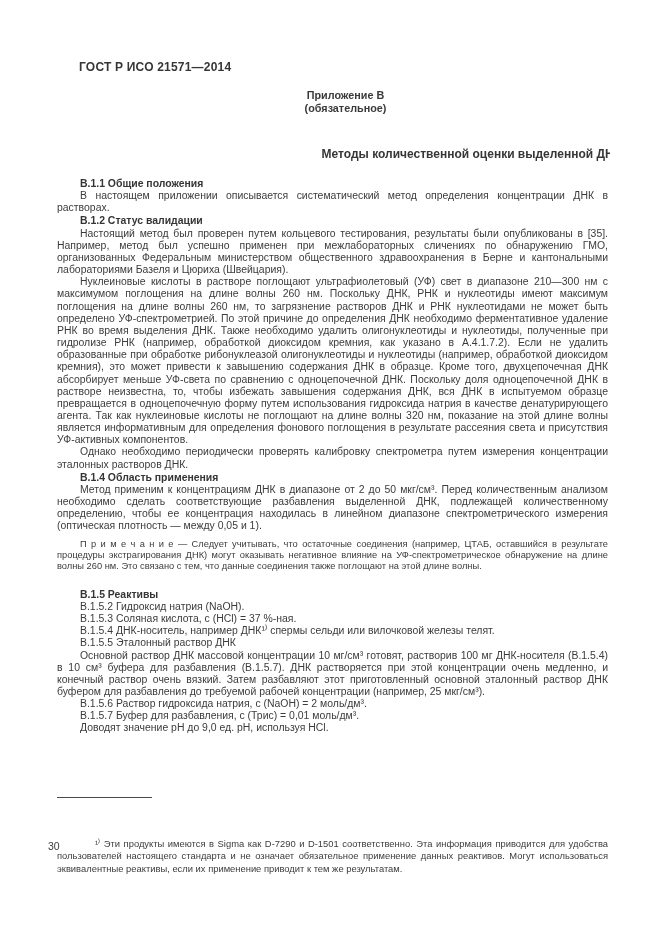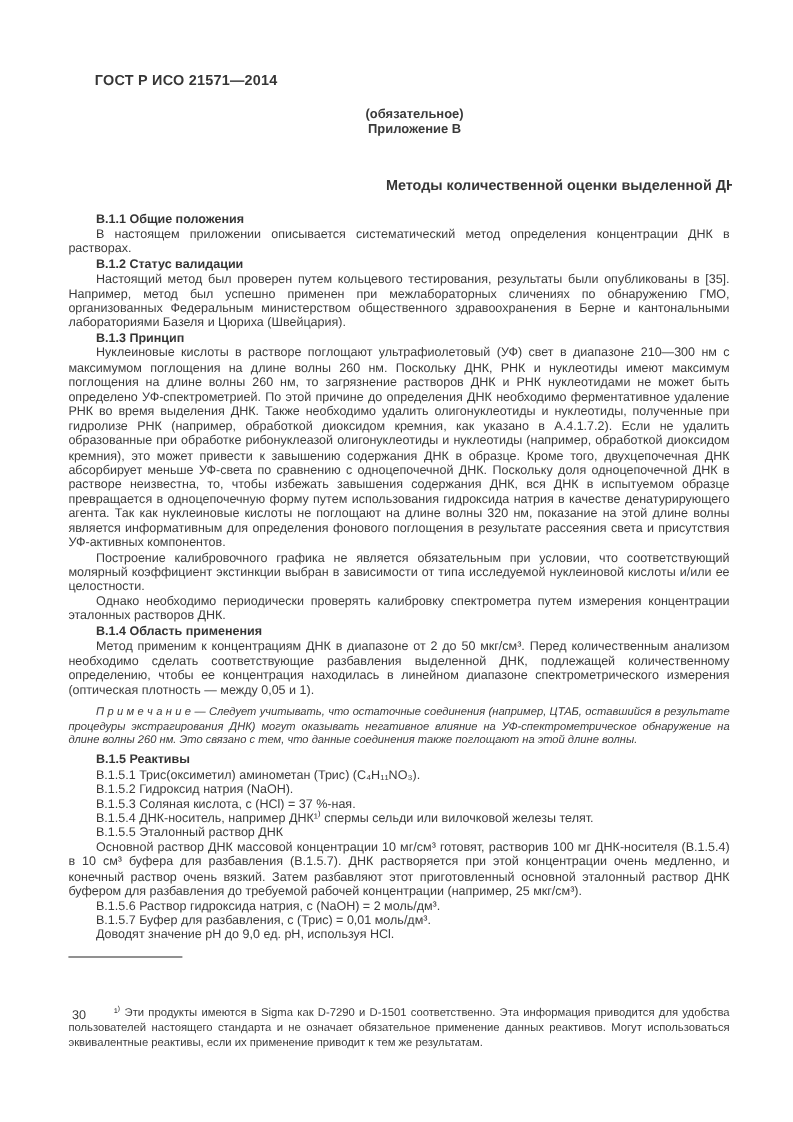--- a/index.html
+++ b/index.html
@@ -55,22 +55,21 @@
     line-height: 12.15px;
     text-align: justify;
     hyphens: auto;
     -webkit-hyphens: auto;
   }
   .b   { text-indent: 23px; }
   .b-h { font-weight: 700; margin: 1px 0 0 0; color: #353535; }
   .b-note {
     font-size: 9.3px;
     line-height: 11.4px;
-    margin: 6px 0 6px 0;
-    font-style: italic;
+    margin: 6px 0 16px 0;
   }
   .footnote {
     position: absolute;
     left: 57px;
     top: 797px;
     width: 551px;
     font-size: 9.4px;
     line-height: 12.4px;
     text-align: justify;
     hyphens: auto;
@@ -78,53 +77,50 @@
   }
   .fn-rule {
     width: 95px;
     height: 0;
     border-top: 1px solid #4a4a4a;
     margin-bottom: 4px;
   }
   .fn-text { text-indent: 38px; margin-top: 40px; }
   .page-num {
     position: absolute;
-    left: 60px;
+    left: 48px;
     top: 840px;
     font-size: 10.5px;
   }
 </style>
 </head>
 <body>
 
 <div class="page">
 
   <div class="running-header">ГОСТ Р ИСО 21571—2014</div>
 
   <div class="appendix-block">
+    <div>Приложение В</div>
     <div>(обязательное)</div>
-    <div>Приложение В</div>
   </div>
 
   <div class="doc-title">Методы количественной оценки выделенной ДНК</div>
 
   <div class="content">
     <div class="b b-h">В.1.1 Общие положения</div>
     <div class="b">В настоящем приложении описывается систематический метод определения концентрации ДНК в растворах.</div>
     <div class="b b-h">В.1.2 Статус валидации</div>
     <div class="b">Настоящий метод был проверен путем кольцевого тестирования, результаты были опубликованы в [35]. Например, метод был успешно применен при межлабораторных сличениях по обнаружению ГМО, организованных Федеральным министерством общественного здравоохранения в Берне и кантональными лабораториями Базеля и Цюриха (Швейцария).</div>
-    <div class="b b-h">В.1.3 Принцип</div>
     <div class="b">Нуклеиновые кислоты в растворе поглощают ультрафиолетовый (УФ) свет в диапазоне 210—300 нм с максимумом поглощения на длине волны 260 нм. Поскольку ДНК, РНК и нуклеотиды имеют максимум поглощения на длине волны 260 нм, то загрязнение растворов ДНК и РНК нуклеотидами не может быть определено УФ-спектрометрией. По этой причине до определения ДНК необходимо ферментативное удаление РНК во время выделения ДНК. Также необходимо удалить олигонуклеотиды и нуклеотиды, полученные при гидролизе РНК (например, обработкой диоксидом кремния, как указано в А.4.1.7.2). Если не удалить образованные при обработке рибонуклеазой олигонуклеотиды и нуклеотиды (например, обработкой диоксидом кремния), это может привести к завышению содержания ДНК в образце. Кроме того, двухцепочечная ДНК абсорбирует меньше УФ-света по сравнению с одноцепочечной ДНК. Поскольку доля одноцепочечной ДНК в растворе неизвестна, то, чтобы избежать завышения содержания ДНК, вся ДНК в испытуемом образце превращается в одноцепочечную форму путем использования гидроксида натрия в качестве денатурирующего агента. Так как нуклеиновые кислоты не поглощают на длине волны 320 нм, показание на этой длине волны является информативным для определения фонового поглощения в результате рассеяния света и присутствия УФ-активных компонентов.</div>
-    <div class="b">Построение калибровочного графика не является обязательным при условии, что соответствующий молярный коэффициент экстинкции выбран в зависимости от типа исследуемой нуклеиновой кислоты и/или ее целостности.</div>
     <div class="b">Однако необходимо периодически проверять калибровку спектрометра путем измерения концентрации эталонных растворов ДНК.</div>
     <div class="b b-h">В.1.4 Область применения</div>
     <div class="b">Метод применим к концентрациям ДНК в диапазоне от 2 до 50 мкг/см³. Перед количественным анализом необходимо сделать соответствующие разбавления выделенной ДНК, подлежащей количественному определению, чтобы ее концентрация находилась в линейном диапазоне спектрометрического измерения (оптическая плотность — между 0,05 и 1).</div>
     <div class="b b-note">П р и м е ч а н и е — Следует учитывать, что остаточные соединения (например, ЦТАБ, оставшийся в результате процедуры экстрагирования ДНК) могут оказывать негативное влияние на УФ-спектрометрическое обнаружение на длине волны 260 нм. Это связано с тем, что данные соединения также поглощают на этой длине волны.</div>
     <div class="b b-h">В.1.5 Реактивы</div>
-    <div class="b">В.1.5.1 Трис(оксиметил) аминометан (Трис) (C₄H₁₁NO₃).</div>
     <div class="b">В.1.5.2 Гидроксид натрия (NaOH).</div>
     <div class="b">В.1.5.3 Соляная кислота, c (HCl) = 37 %-ная.</div>
     <div class="b">В.1.5.4 ДНК-носитель, например ДНК¹⁾ спермы сельди или вилочковой железы телят.</div>
     <div class="b">В.1.5.5 Эталонный раствор ДНК</div>
     <div class="b">Основной раствор ДНК массовой концентрации 10 мг/см³ готовят, растворив 100 мг ДНК-носителя (В.1.5.4) в 10 см³ буфера для разбавления (В.1.5.7). ДНК растворяется при этой концентрации очень медленно, и конечный раствор очень вязкий. Затем разбавляют этот приготовленный основной эталонный раствор ДНК буфером для разбавления до требуемой рабочей концентрации (например, 25 мкг/см³).</div>
     <div class="b">В.1.5.6 Раствор гидроксида натрия, c (NaOH) = 2 моль/дм³.</div>
     <div class="b">В.1.5.7 Буфер для разбавления, c (Трис) = 0,01 моль/дм³.</div>
     <div class="b">Доводят значение pH до 9,0 ед. pH, используя HCl.</div>
   </div>
 

